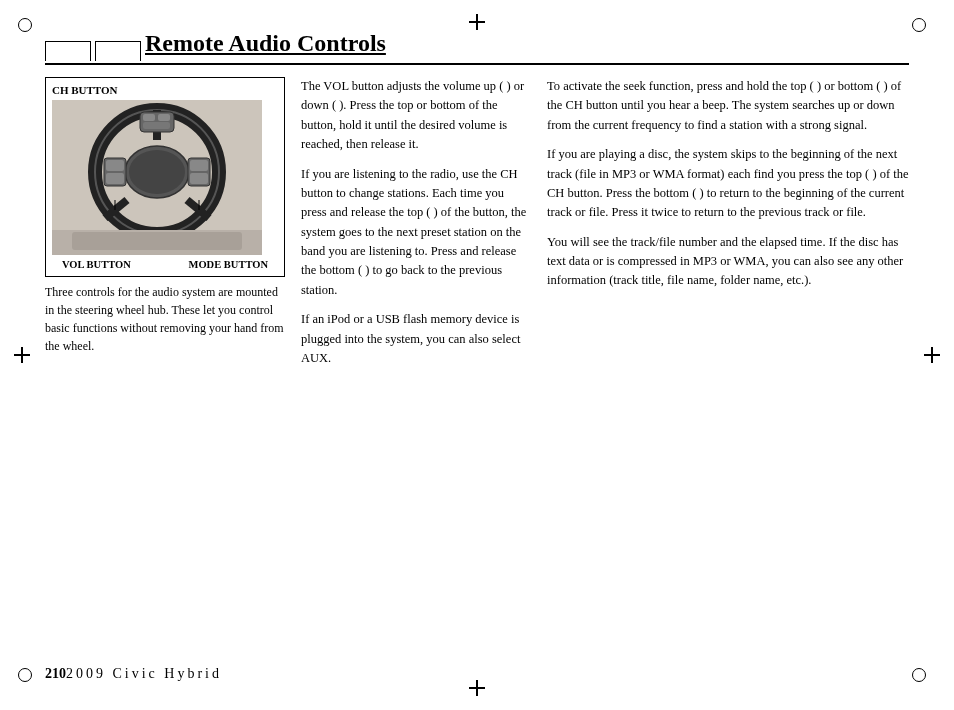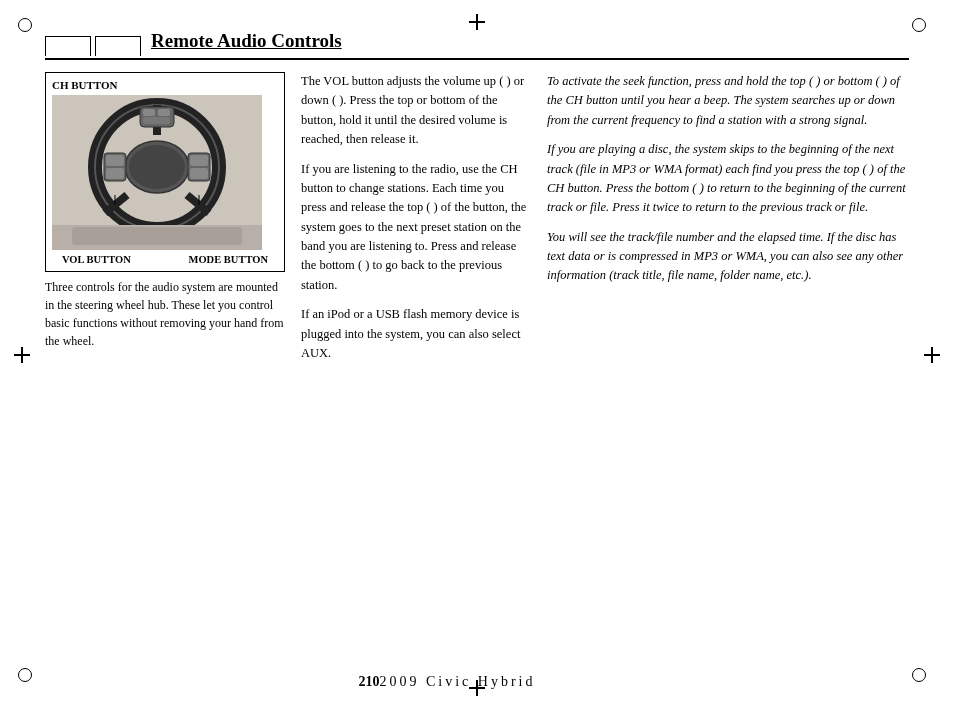--- a/index.html
+++ b/index.html
@@ -86,24 +86,24 @@
 
     .header-tab {
       border: 1.5px solid #000;
       border-bottom: none;
       padding: 3px 22px;
       background: #fff;
       height: 20px;
     }
 
     .header-title {
-      font-size: 19px;
+      font-size: 24px;
       font-weight: bold;
       text-decoration: underline;
-      margin-left: 10px;
+      margin-left: 4px;
       padding-bottom: 2px;
     }
 
     
     .content {
       display: flex;
       gap: 16px;
       margin-top: 12px;
     }
 
@@ -158,42 +158,41 @@
 
     
     .mid-col {
       width: 230px;
       flex-shrink: 0;
     }
 
     
     .right-col {
       flex: 1;
-      font-style: italic;
     }
 
     .col-text {
       font-size: 12.5px;
       line-height: 1.55;
       margin-bottom: 18px;
     }
 
     .col-text p {
       margin-bottom: 10px;
     }
 
     
     .footer {
       position: absolute;
-      bottom: 20px;
+      bottom: 28px;
       left: 45px;
       right: 45px;
       display: flex;
       align-items: center;
-      justify-content: center;
+      justify-content: flex-start;
       margin-top: 40px;
     }
 
     .page-number {
       font-size: 14px;
       font-weight: bold;
     }
 
     .footer-center {
       font-size: 14px;

